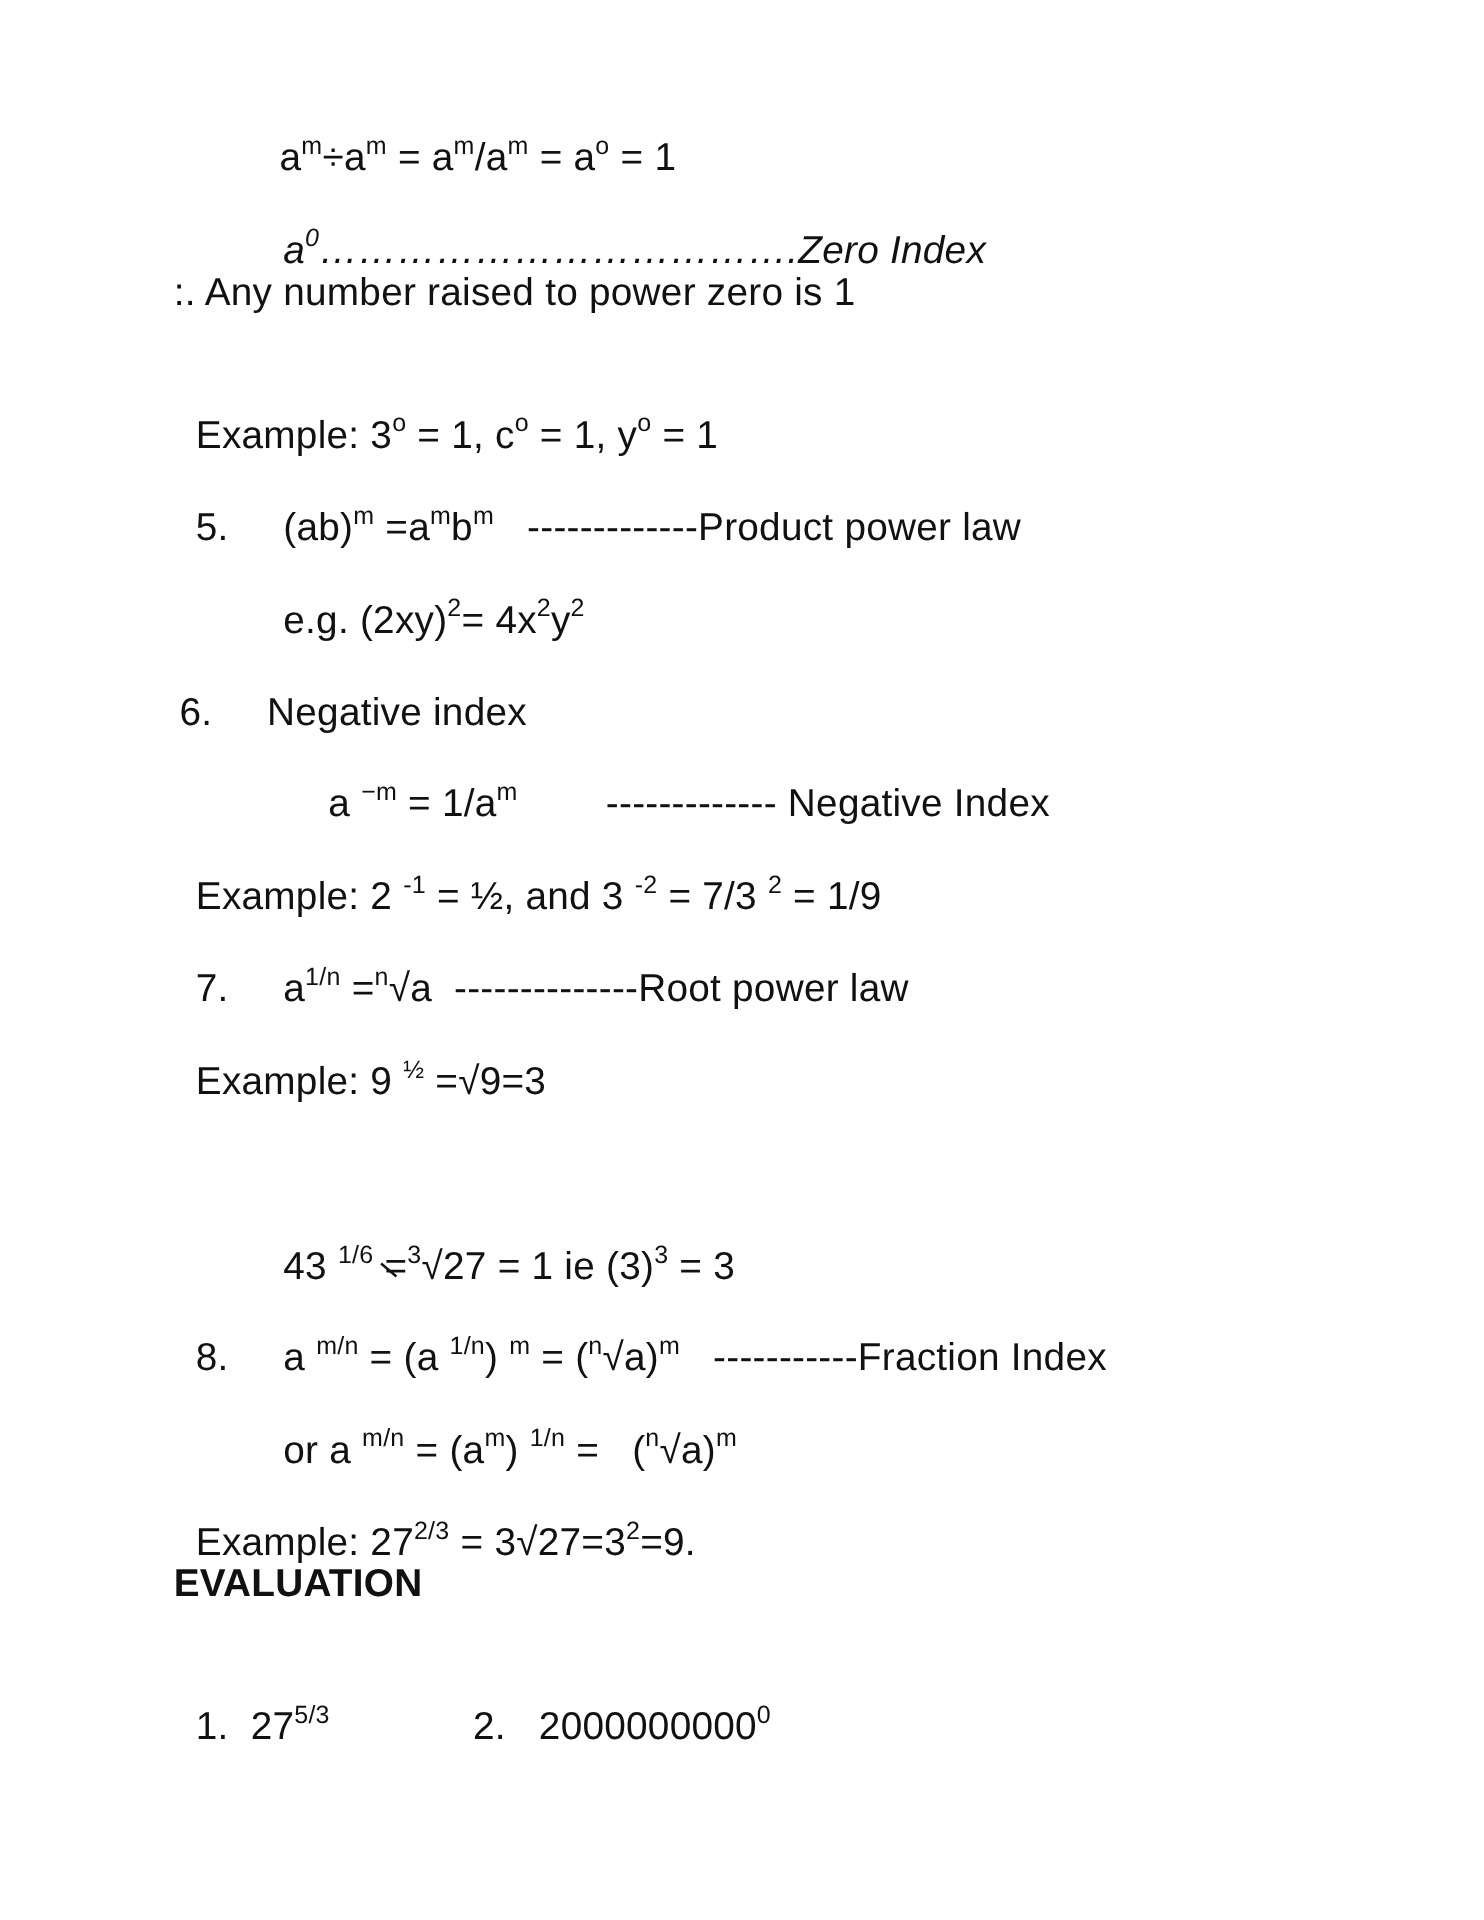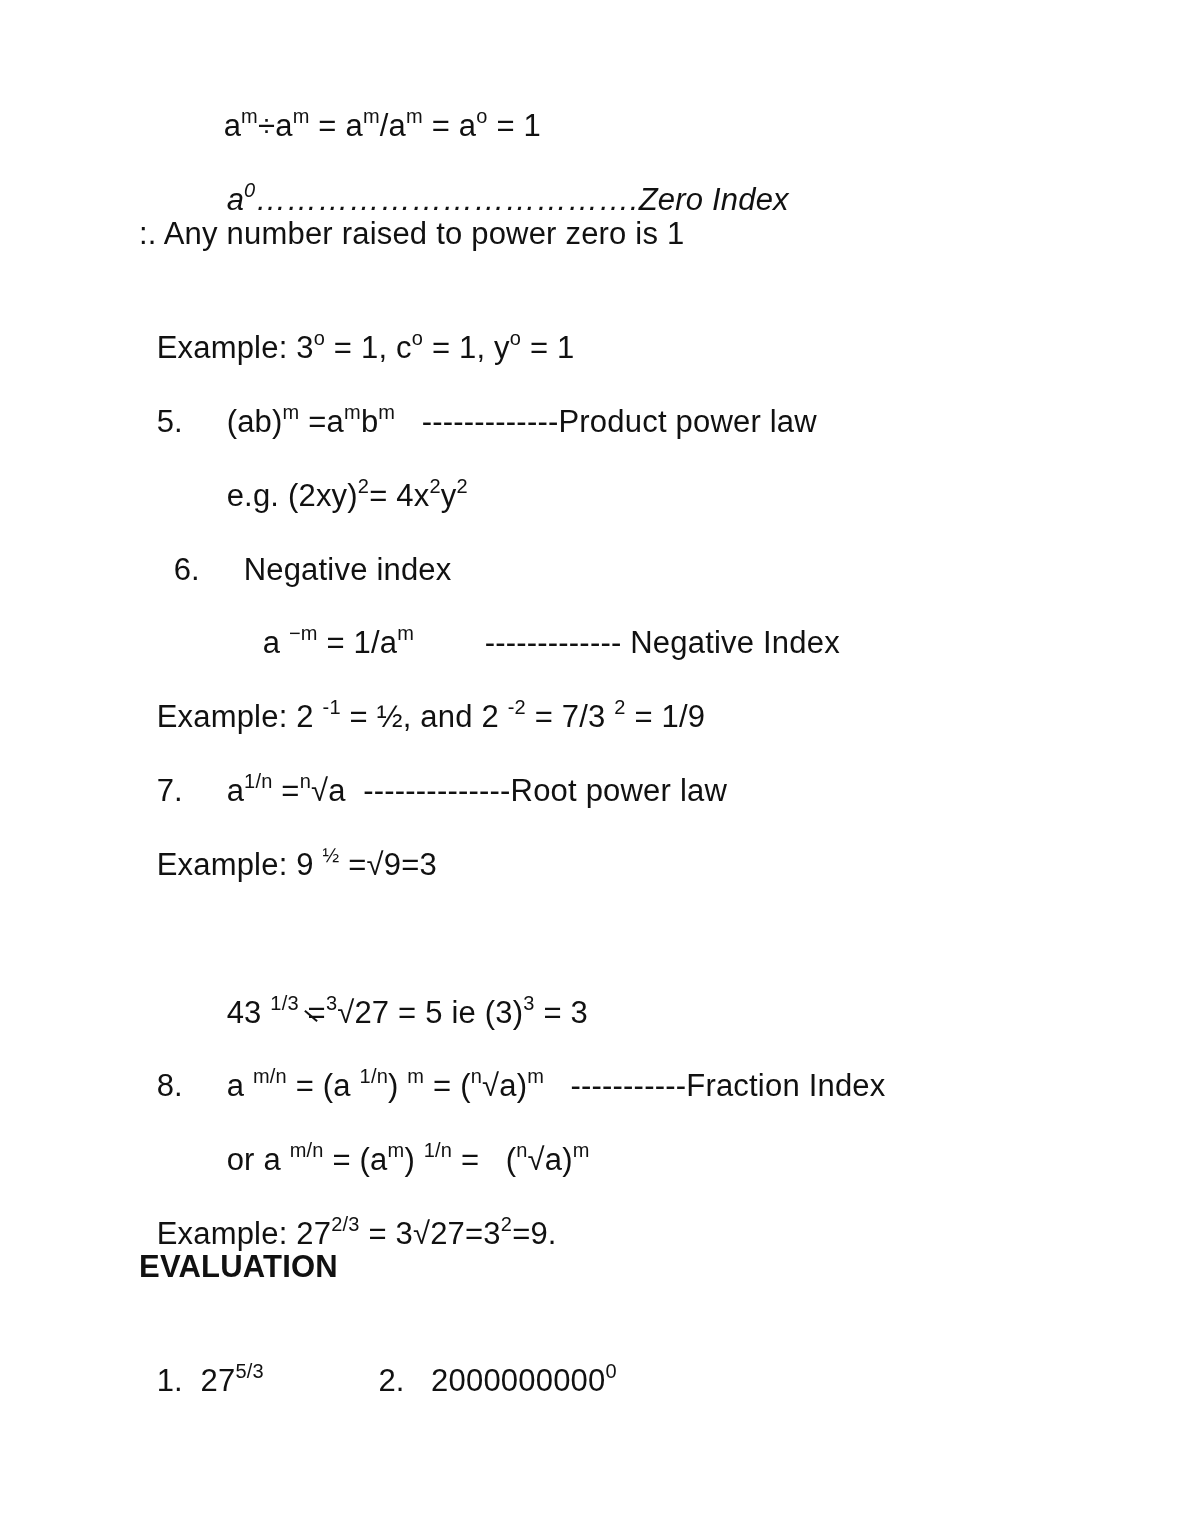--- a/index.html
+++ b/index.html
@@ -64,42 +64,42 @@
 </div>
 
 <div class="line" style="left:139px; top:362px;">
   <span class="num">5.</span><span>(ab)</span><sup>m</sup><span> =a</span><sup>m</sup><span>b</span><sup>m</sup><span>   -------------Product power law</span>
 </div>
 
 <div class="line" style="left:209px; top:436px;">
   <span>e.g. (2xy)</span><sup>2</sup><span>= 4x</span><sup>2</sup><span>y</span><sup>2</sup>
 </div>
 
-<div class="line" style="left:156px; top:510px;">
+<div class="line" style="left:126px; top:510px;">
   <span class="num">6.</span><span>Negative index</span>
 </div>
 
 <div class="line" style="left:245px; top:583px;">
   <span>a </span><sup>−m</sup><span> = 1/a</span><sup>m</sup><span>        ------------- Negative Index</span>
 </div>
 
 <div class="line" style="left:139px; top:657px;">
-  <span>Example: 2 </span><sup>-1</sup><span> = ½, and 2 </span><sup>-2</sup><span> = 7/3 </span><sup>2</sup><span> = 1/9</span>
+  <span>Example: 2 </span><sup>-1</sup><span> = ½, and 3 </span><sup>-2</sup><span> = 7/3 </span><sup>2</sup><span> = 1/9</span>
 </div>
 
 <div class="line" style="left:139px; top:731px;">
   <span class="num">7.</span><span>a</span><sup>1/n</sup><span> =</span><sup>n</sup><span>√a  --------------Root power law</span>
 </div>
 
 <div class="line" style="left:139px; top:805px;">
   <span>Example: 9 </span><sup>½</sup><span> =√9=3</span>
 </div>
 
 <div class="line" style="left:209px; top:953px;">
-  <span>43 </span><sup>1/3</sup><span class="strike-mark"> =</span><sup>3</sup><span>√27 = 5 ie (3)</span><sup>3</sup><span> = 3</span>
+  <span>43 </span><sup>1/6</sup><span class="strike-mark"> =</span><sup>3</sup><span>√27 = 1 ie (3)</span><sup>3</sup><span> = 3</span>
 </div>
 
 <div class="line" style="left:139px; top:1026px;">
   <span class="num">8.</span><span>a </span><sup>m/n</sup><span> = (a </span><sup>1/n</sup><span>) </span><sup>m</sup><span> = (</span><sup>n</sup><span>√a)</span><sup>m</sup><span>   -----------Fraction Index</span>
 </div>
 
 <div class="line" style="left:209px; top:1100px;">
   <span>or a </span><sup>m/n</sup><span> = (a</span><sup>m</sup><span>) </span><sup>1/n</sup><span> =   (</span><sup>n</sup><span>√a)</span><sup>m</sup>
 </div>
 

